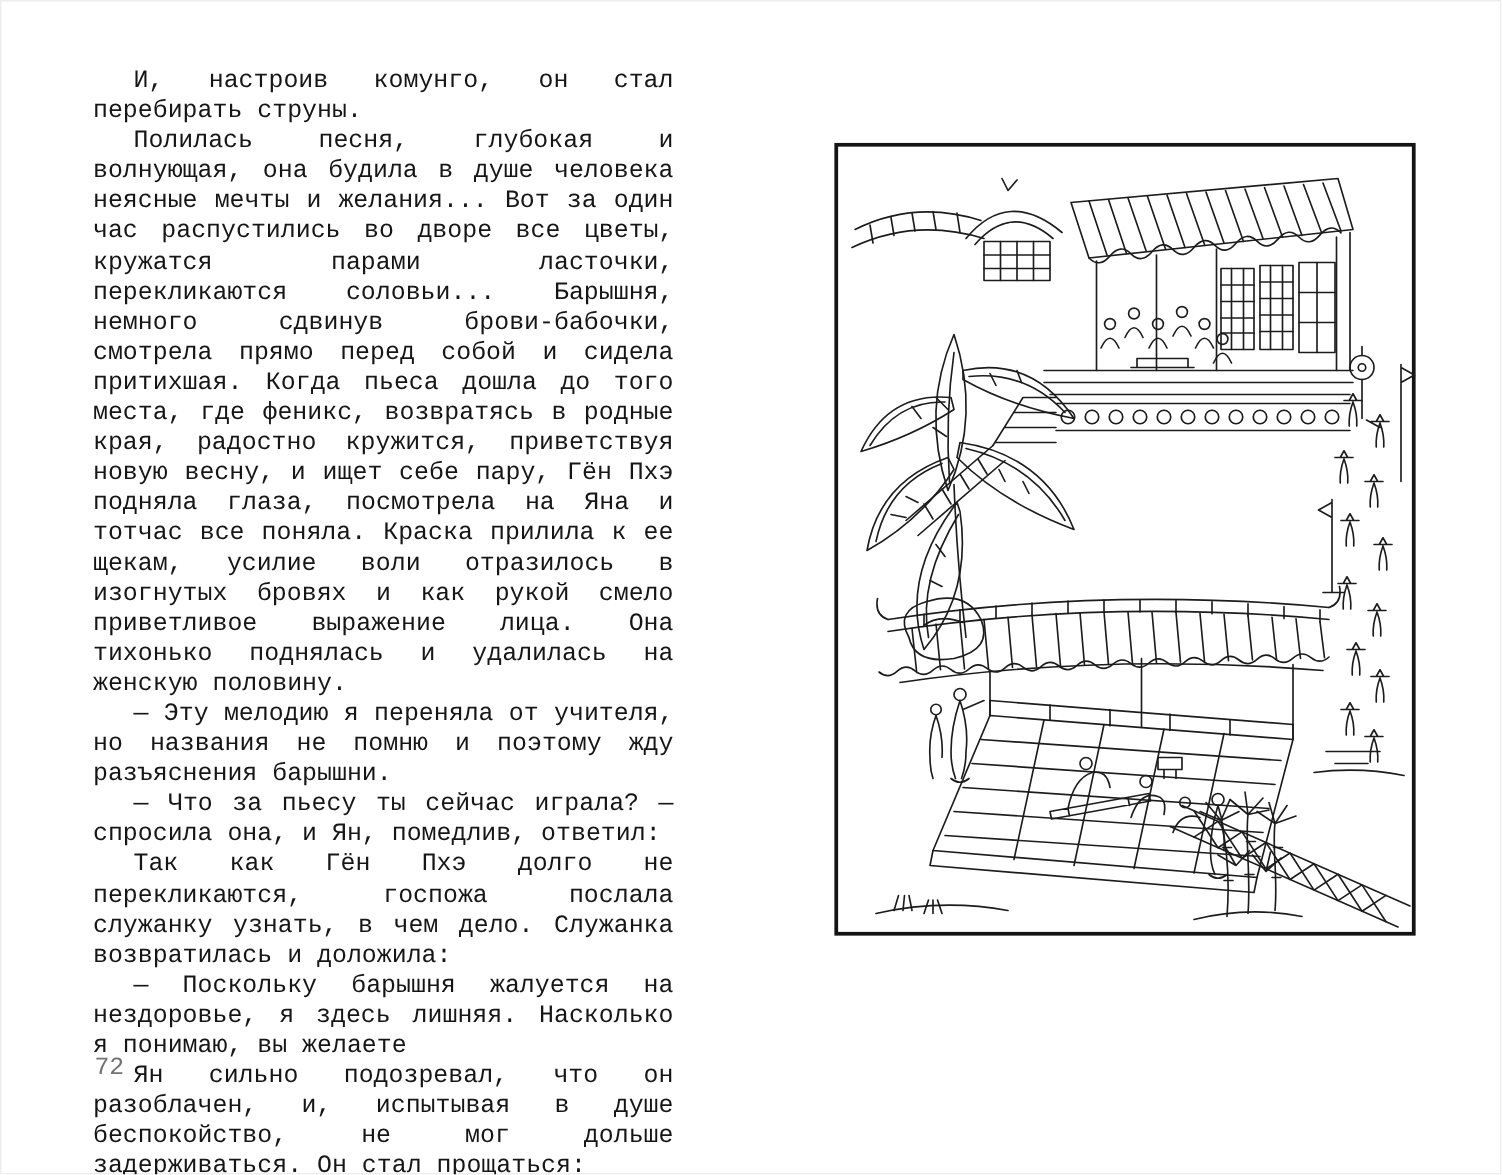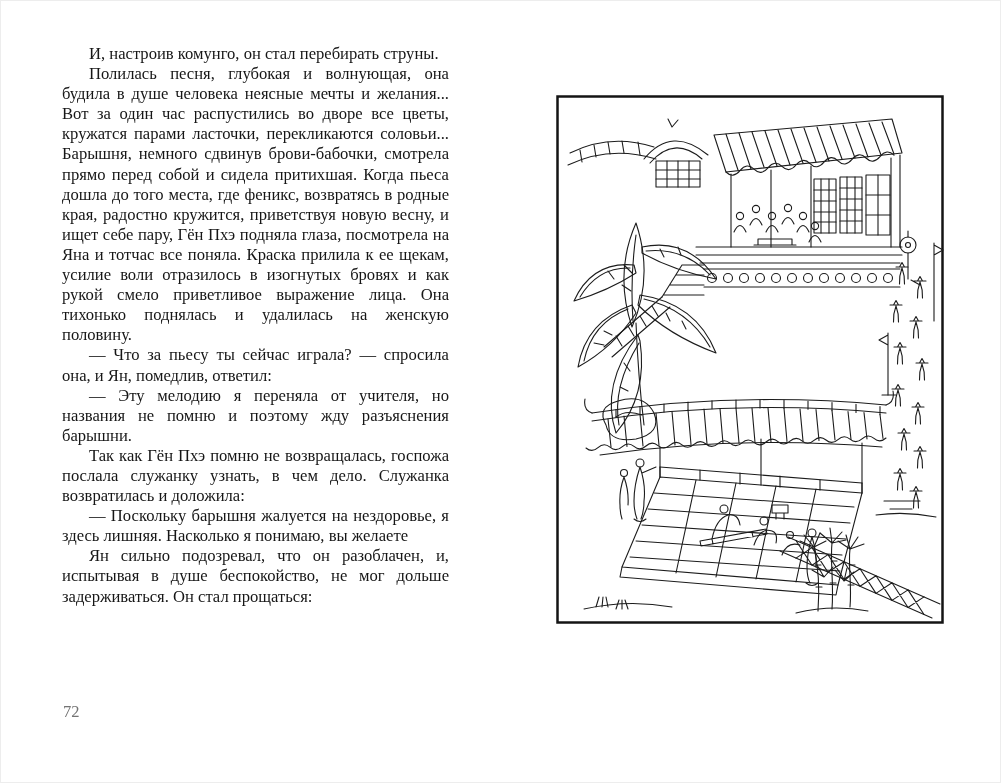--- a/index.html
+++ b/index.html
@@ -8,20 +8,21 @@
     background: #ffffff;
     font-family: "Liberation Serif", "DejaVu Serif", serif;
   }
   .spread {
     position: relative;
     width: 1001px;
     height: 783px;
     background: #ffffff;
     overflow: hidden;
     box-shadow: inset 0 0 0 1px #ededed;
+    font-family: Liberation Mono, monospace;
   }
   .text-column {
     position: absolute;
     left: 62px;
     top: 44px;
     width: 387px;
     color: #161616;
   }
   .text-column p {
     margin: 0;
@@ -54,23 +55,23 @@
   }
 </style>
 </head>
 <body>
 
 <div class="spread">
 
   <div class="text-column">
     <p>И, настроив комунго, он стал перебирать струны.</p>
     <p>Полилась песня, глубокая и волнующая, она будила в душе человека неясные мечты и желания... Вот за один час распустились во дворе все цветы, кружатся парами ласточки, перекликаются соловьи... Барышня, немного сдвинув брови-бабочки, смотрела прямо перед собой и сидела притихшая. Когда пьеса дошла до того места, где феникс, возвратясь в родные края, радостно кружится, приветствуя новую весну, и ищет себе пару, Гён Пхэ подняла глаза, посмотрела на Яна и тотчас все поняла. Краска прилила к ее щекам, усилие воли отразилось в изогнутых бровях и как рукой смело приветливое выражение лица. Она тихонько поднялась и удалилась на женскую половину.</p>
+    <p>— Эту мелодию я переняла от учителя, но названия не помню и поэтому жду разъяснения барышни.</p>
     <p>— Что за пьесу ты сейчас играла? — спросила она, и Ян, помедлив, ответил:</p>
-    <p>— Эту мелодию я переняла от учителя, но названия не помню и поэтому жду разъяснения барышни.</p>
-    <p>Так как Гён Пхэ помню не возвращалась, госпожа послала служанку узнать, в чем дело. Служанка возвратилась и доложила:</p>
+    <p>Так как Гён Пхэ долго не перекликаются, госпожа послала служанку узнать, в чем дело. Служанка возвратилась и доложила:</p>
     <p>— Поскольку барышня жалуется на нездоровье, я здесь лишняя. Насколько я понимаю, вы желаете</p>
     <p>Ян сильно подозревал, что он разоблачен, и, испытывая в душе беспокойство, не мог дольше задерживаться. Он стал прощаться:</p>
   </div>
 
   <div class="page-number">72</div>
 
   <figure class="illustration">
     <svg viewBox="0 0 388 529" xmlns="http://www.w3.org/2000/svg">
       <rect x="1.5" y="1.5" width="385" height="526" fill="#ffffff" stroke="#141414" stroke-width="2.5"></rect>
 

